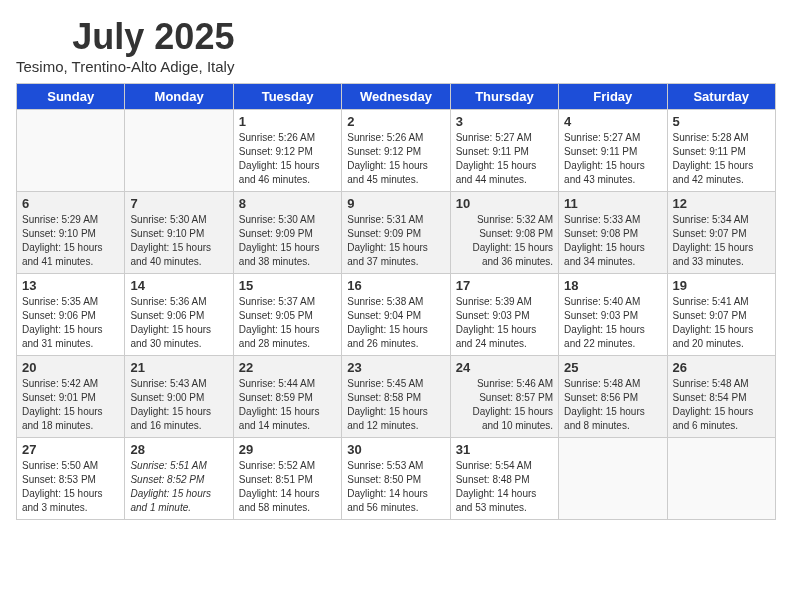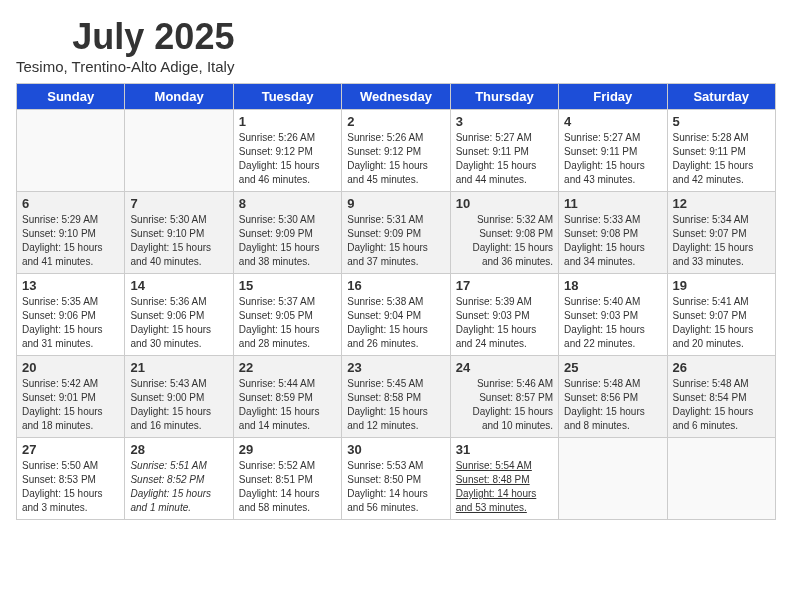--- a/index.html
+++ b/index.html
@@ -334,21 +334,21 @@
         </td>
         <td>
           <span class="day-num">30</span>
           <div class="cell-info" style="white-space: pre-line;">Sunrise: 5:53 AM
 Sunset: 8:50 PM
 Daylight: 14 hours
 and 56 minutes.</div>
         </td>
         <td>
           <span class="day-num">31</span>
-          <div class="cell-info" style="white-space: pre-line; text-decoration: underline;">Sunrise: 5:54 AM
+          <div class="cell-info" style="white-space: pre-line;">Sunrise: 5:54 AM
 Sunset: 8:48 PM
 Daylight: 14 hours
 and 53 minutes.</div>
         </td>
         <td class="empty-cell"></td>
         <td class="empty-cell"></td>
       </tr>
     </tbody>
 </table>
 

